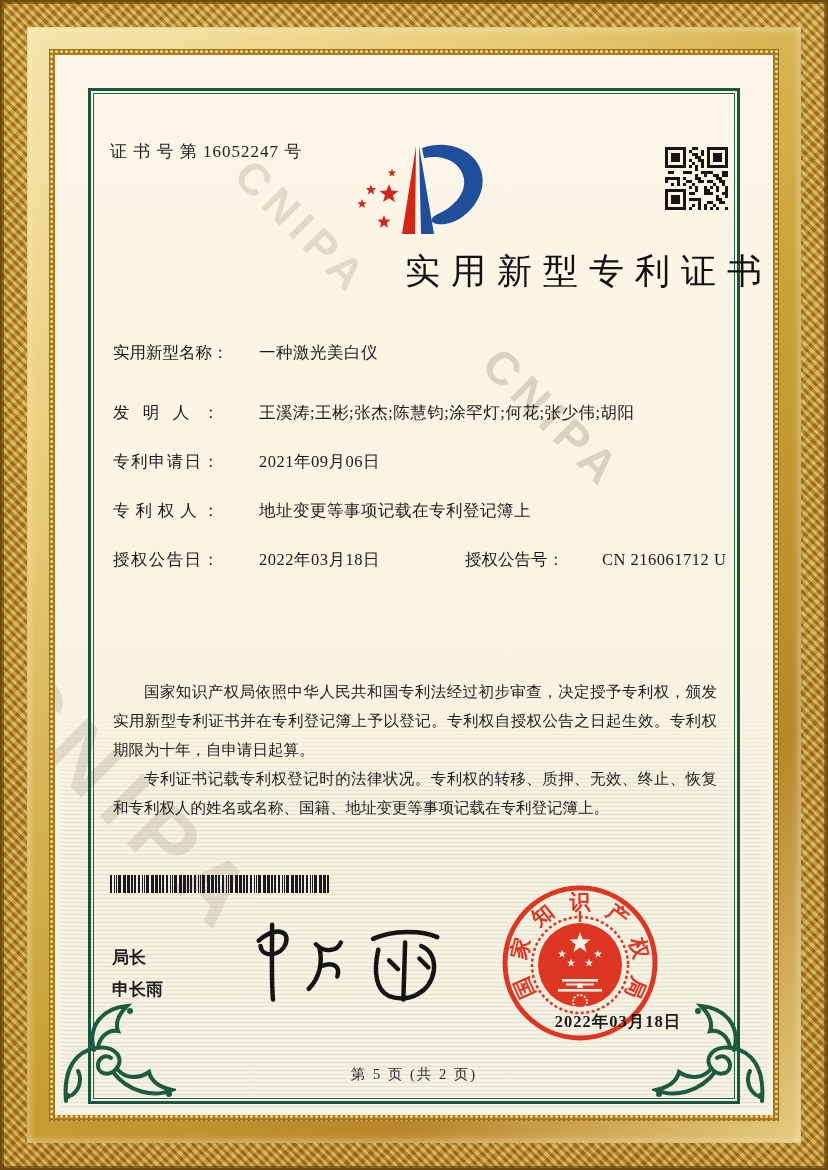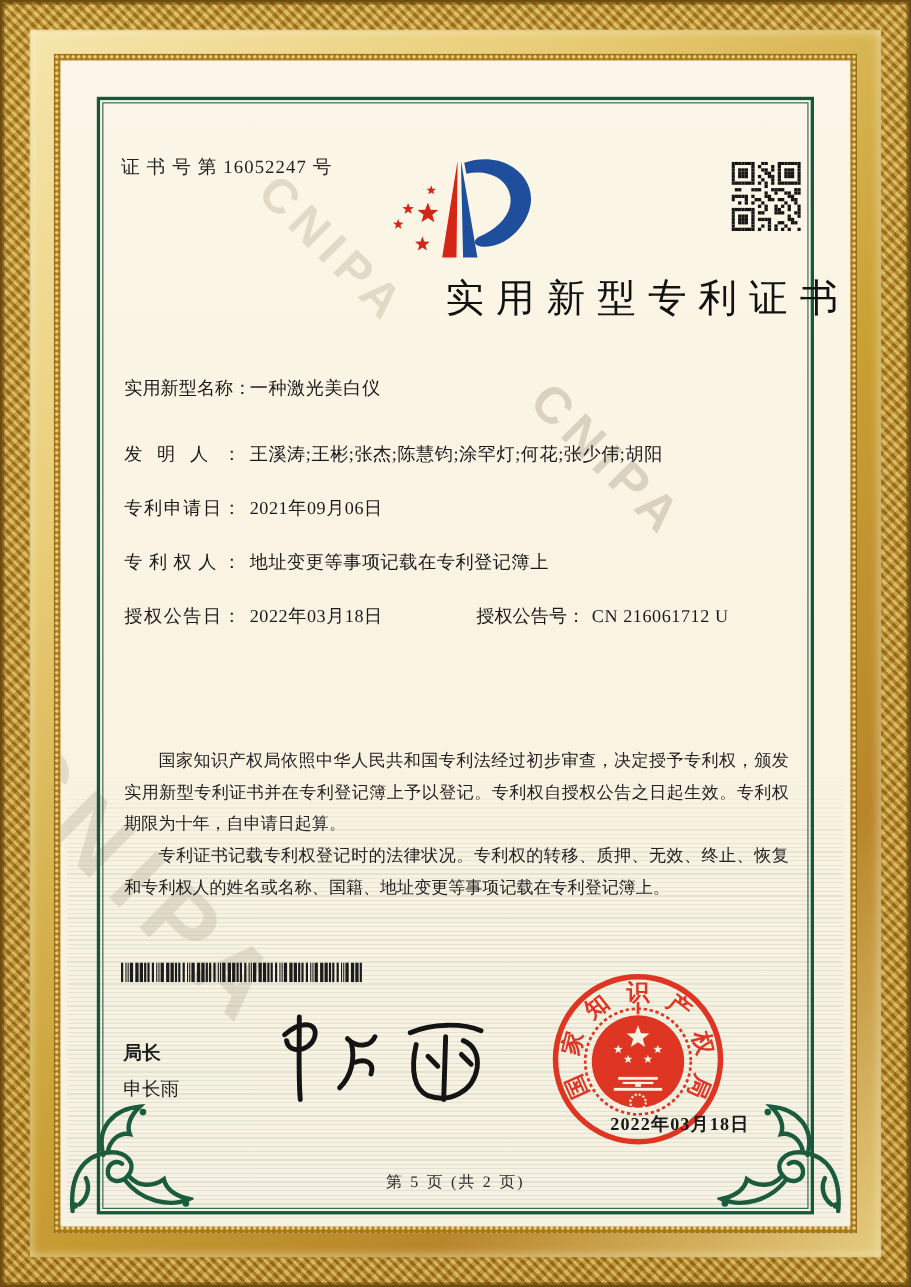--- a/index.html
+++ b/index.html
@@ -56,33 +56,33 @@
   .logo{position:absolute;left:285px;top:76px;width:150px;height:112px;}
   .qr{position:absolute;left:610px;top:92px;width:63px;height:63px;}
   .title{position:absolute;left:0;right:0;top:193px;text-align:right;
          font-size:35px;font-weight:400;letter-spacing:11px;color:#111;margin-left:28px;}
   
   .fields{position:absolute;left:58px;right:50px;top:287px;font-size:16.5px;}
   .field-row{margin-bottom:27px;white-space:nowrap;}
   .field-row.first{margin-bottom:38px;}
   .flabel{display:inline-block;width:106px;text-align:justify;text-align-last:justify;
           -moz-text-align-last:justify;margin-right:8px;}
-  .fvalue{letter-spacing:.5px;}
+  .fvalue{letter-spacing:.5px;margin-left:32px;}
   .grant-date-val{display:inline-block;width:206px;}
   .flabel2{margin-right:6px;font-family:Liberation Serif, serif;}
   
   .body-text{position:absolute;left:58px;right:56px;top:622px;font-size:15.5px;line-height:29px;
              color:#222;text-align:justify;}
   .body-text p{margin:0;text-indent:2em;}
   
   .barcode{position:absolute;left:55px;top:820px;width:224px;height:18px;}
   
   .sig-title{position:absolute;left:57px;top:891px;font-size:17px;font-weight:600;
              font-family:Liberation Serif, serif;color:#1c1c1c;}
-  .sig-name{position:absolute;left:57px;top:923px;font-size:17px;font-weight:400;
+  .sig-name{position:absolute;left:57px;top:923px;font-size:17px;font-weight:700;
             font-family:"Liberation Sans","DejaVu Sans",sans-serif;color:#1c1c1c;}
   .signature{position:absolute;left:168px;top:858px;width:250px;height:100px;}
   .signature path{stroke:#141414;stroke-width:5;fill:none;stroke-linecap:round;stroke-linejoin:round;}
   
   .seal{position:absolute;left:445px;top:828px;width:160px;height:160px;opacity:.94;}
   .seal-char{font-family:"Liberation Serif","DejaVu Serif",serif;font-size:21px;font-weight:700;
              fill:#dd2b17;text-anchor:middle;dominant-baseline:central;}
   .seal-date{position:absolute;left:458px;top:956px;width:210px;font-size:16.5px;font-weight:700;
              letter-spacing:1px;color:#181818;text-align:center;}
   

